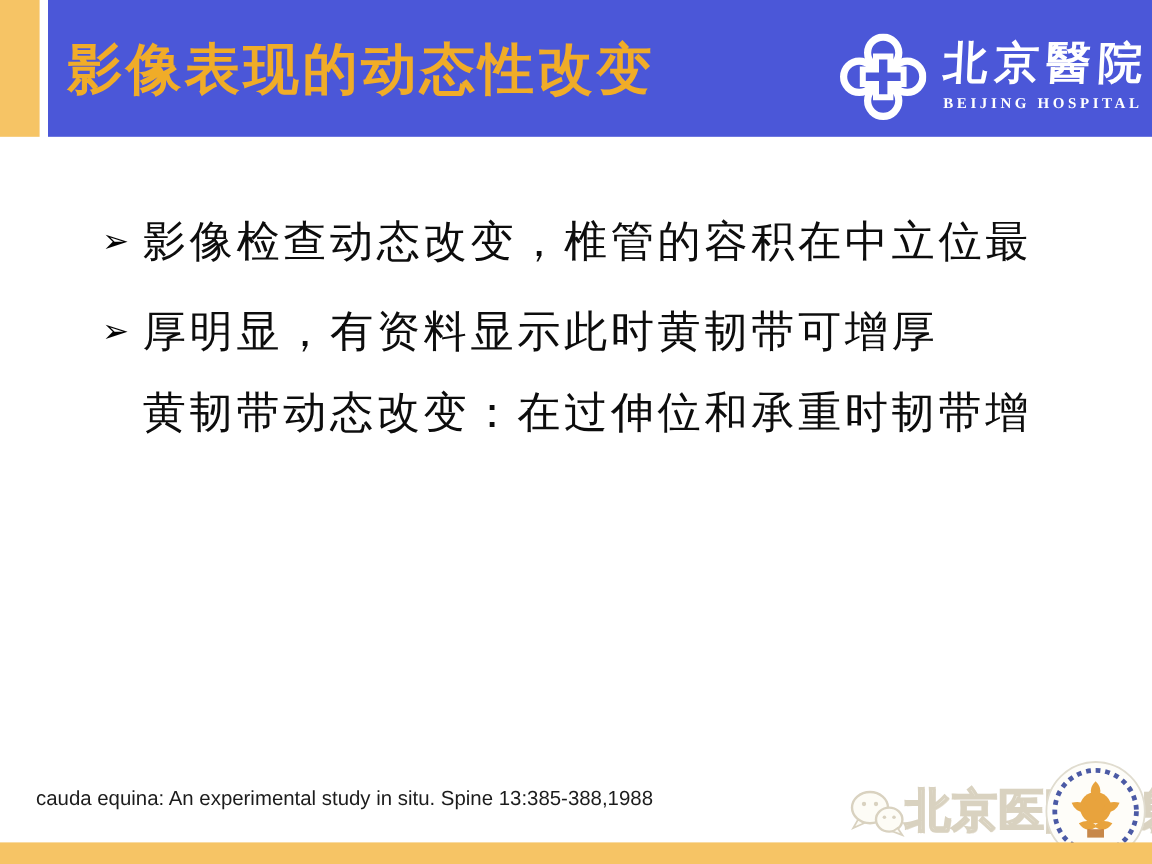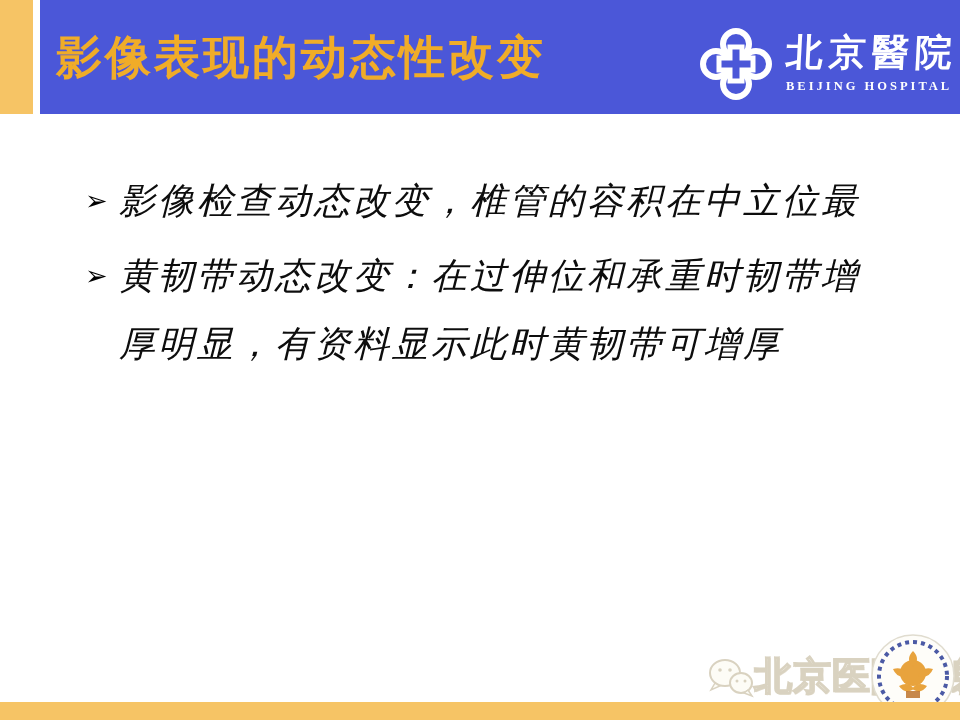--- a/index.html
+++ b/index.html
@@ -40,21 +40,21 @@
   .bullets{
     position:absolute;left:85px;top:167px;width:820px;color:#0d0d0d;
   }
   .bullet{display:flex;align-items:flex-start;}
   .bullet + .bullet{margin-top:7px;}
   .bullet-marker{
     flex:0 0 34px;font-size:27px;line-height:68px;color:#000;
   }
   .bullet-lines{flex:1;}
   .bullet-line{
-    font-size:36px;line-height:68px;letter-spacing:3px;white-space:nowrap;font-style:italic;
+    font-size:36px;line-height:68px;letter-spacing:3px;white-space:nowrap;
   }
   
   .citation{
     position:absolute;left:30px;top:655px;color:#1c1c1c;
     font-size:17px;line-height:21px;
   }
   .watermark{
     position:absolute;left:706px;top:652px;display:flex;align-items:center;
     z-index:1;
   }
@@ -103,28 +103,29 @@
     <div class="bullet">
       <span class="bullet-marker">➢</span>
       <div class="bullet-lines">
         <div class="bullet-line">影像检查动态改变，椎管的容积在中立位最</div>
       </div>
     </div>
 
     <div class="bullet">
       <span class="bullet-marker">➢</span>
       <div class="bullet-lines">
+        <div class="bullet-line">厚明显，有资料显示此时黄韧带可增厚</div>
         <div class="bullet-line">黄韧带动态改变：在过伸位和承重时韧带增</div>
-        <div class="bullet-line">厚明显，有资料显示此时黄韧带可增厚</div>
       </div>
     </div>
 
   </div>
 
   <div class="citation">
+    <div>cauda equina: An experimental study in situ. Spine 13:385-388,1988</div>
   </div>
 
   <svg class="seal" viewBox="0 0 86 86" xmlns="http://www.w3.org/2000/svg">
     <circle cx="43" cy="43" r="41" fill="#fefdf9" stroke="#e0dccf" stroke-width="1.5"></circle>
     <circle cx="43" cy="43" r="34" fill="none" stroke="#2b3d96" stroke-width="4" stroke-dasharray="4 4" opacity="0.85"></circle>
     <g fill="#e8a33d">
       <circle cx="43" cy="40" r="13"></circle>
       <path d="M43 18 q8 8 0 16 q-8 -8 0 -16z"></path>
       <path d="M23 36 q11 -3 15 7 q-11 3 -15 -7z"></path>
       <path d="M63 36 q-11 -3 -15 7 q11 3 15 -7z"></path>

